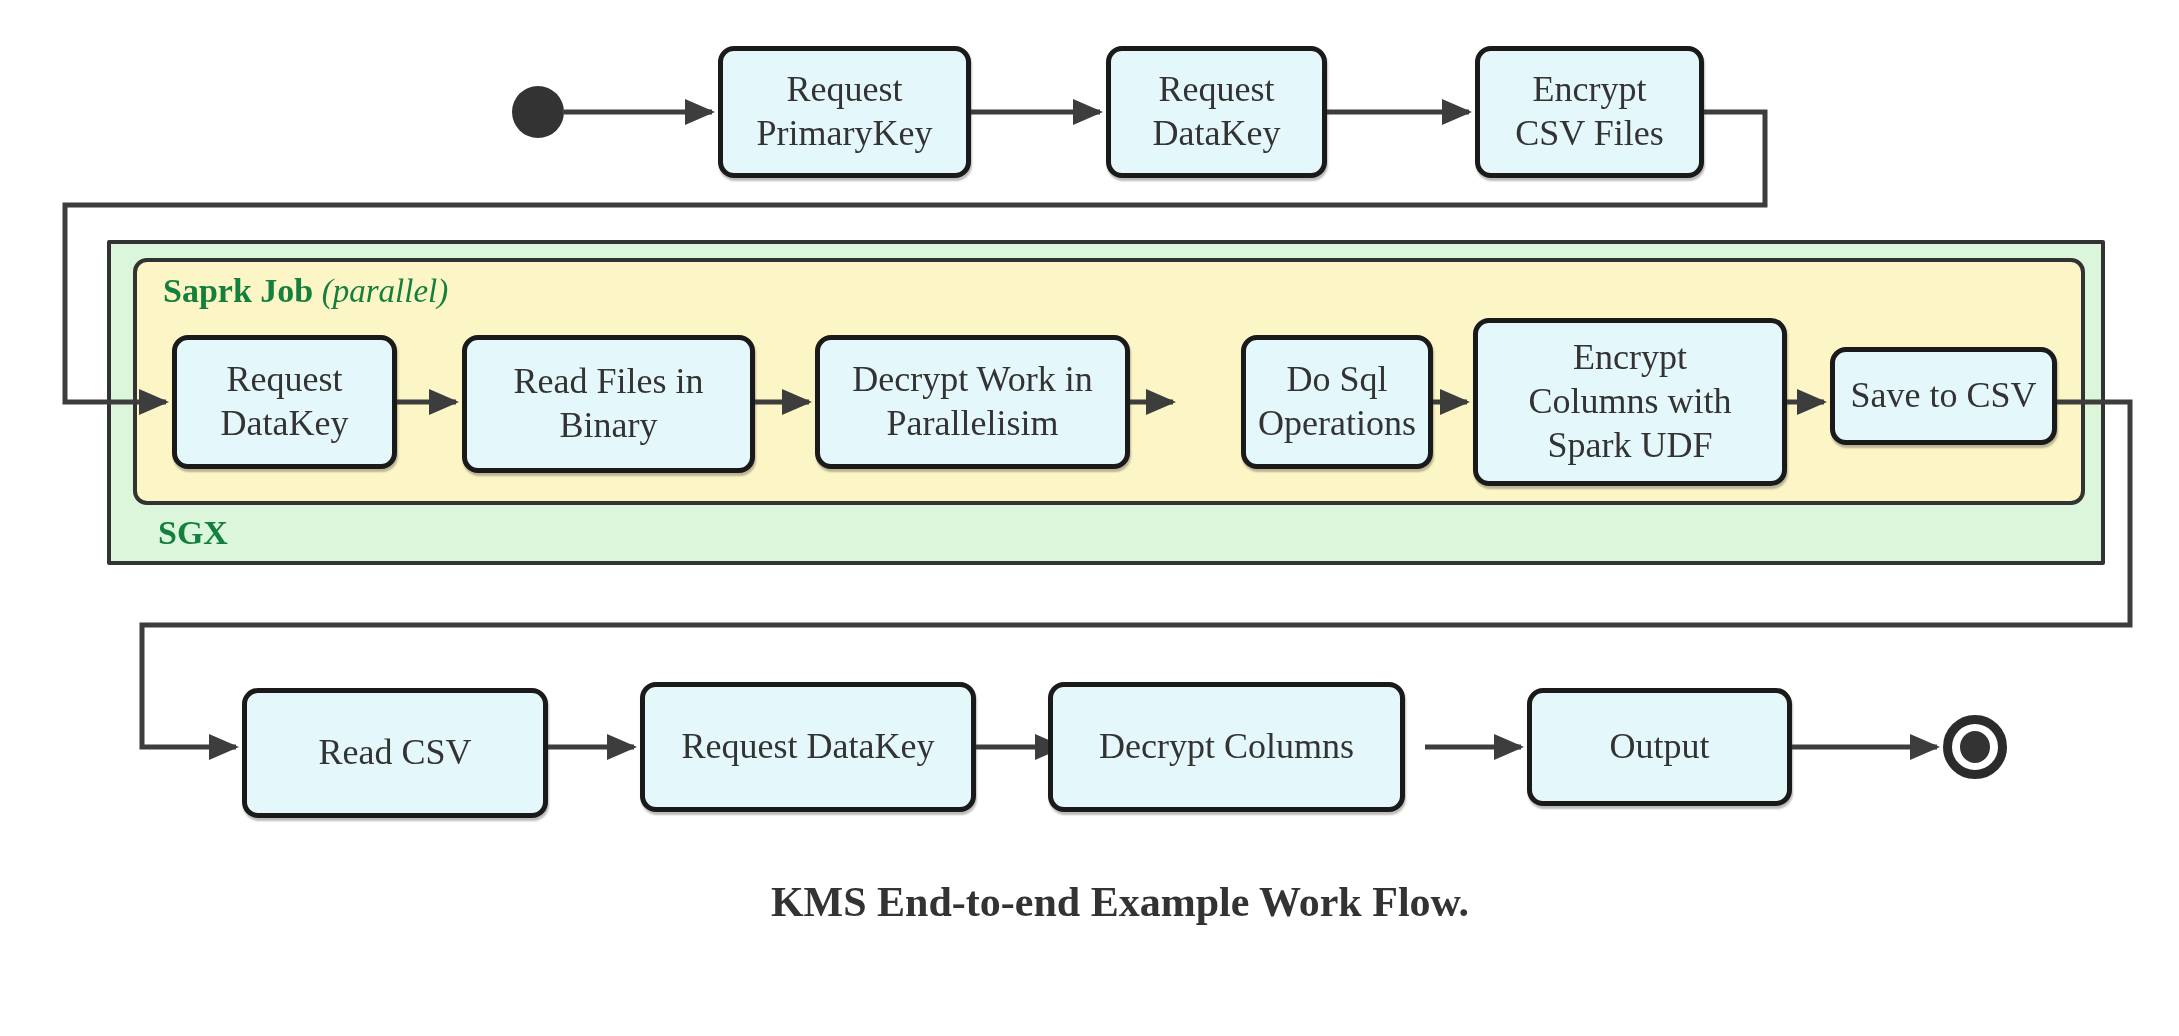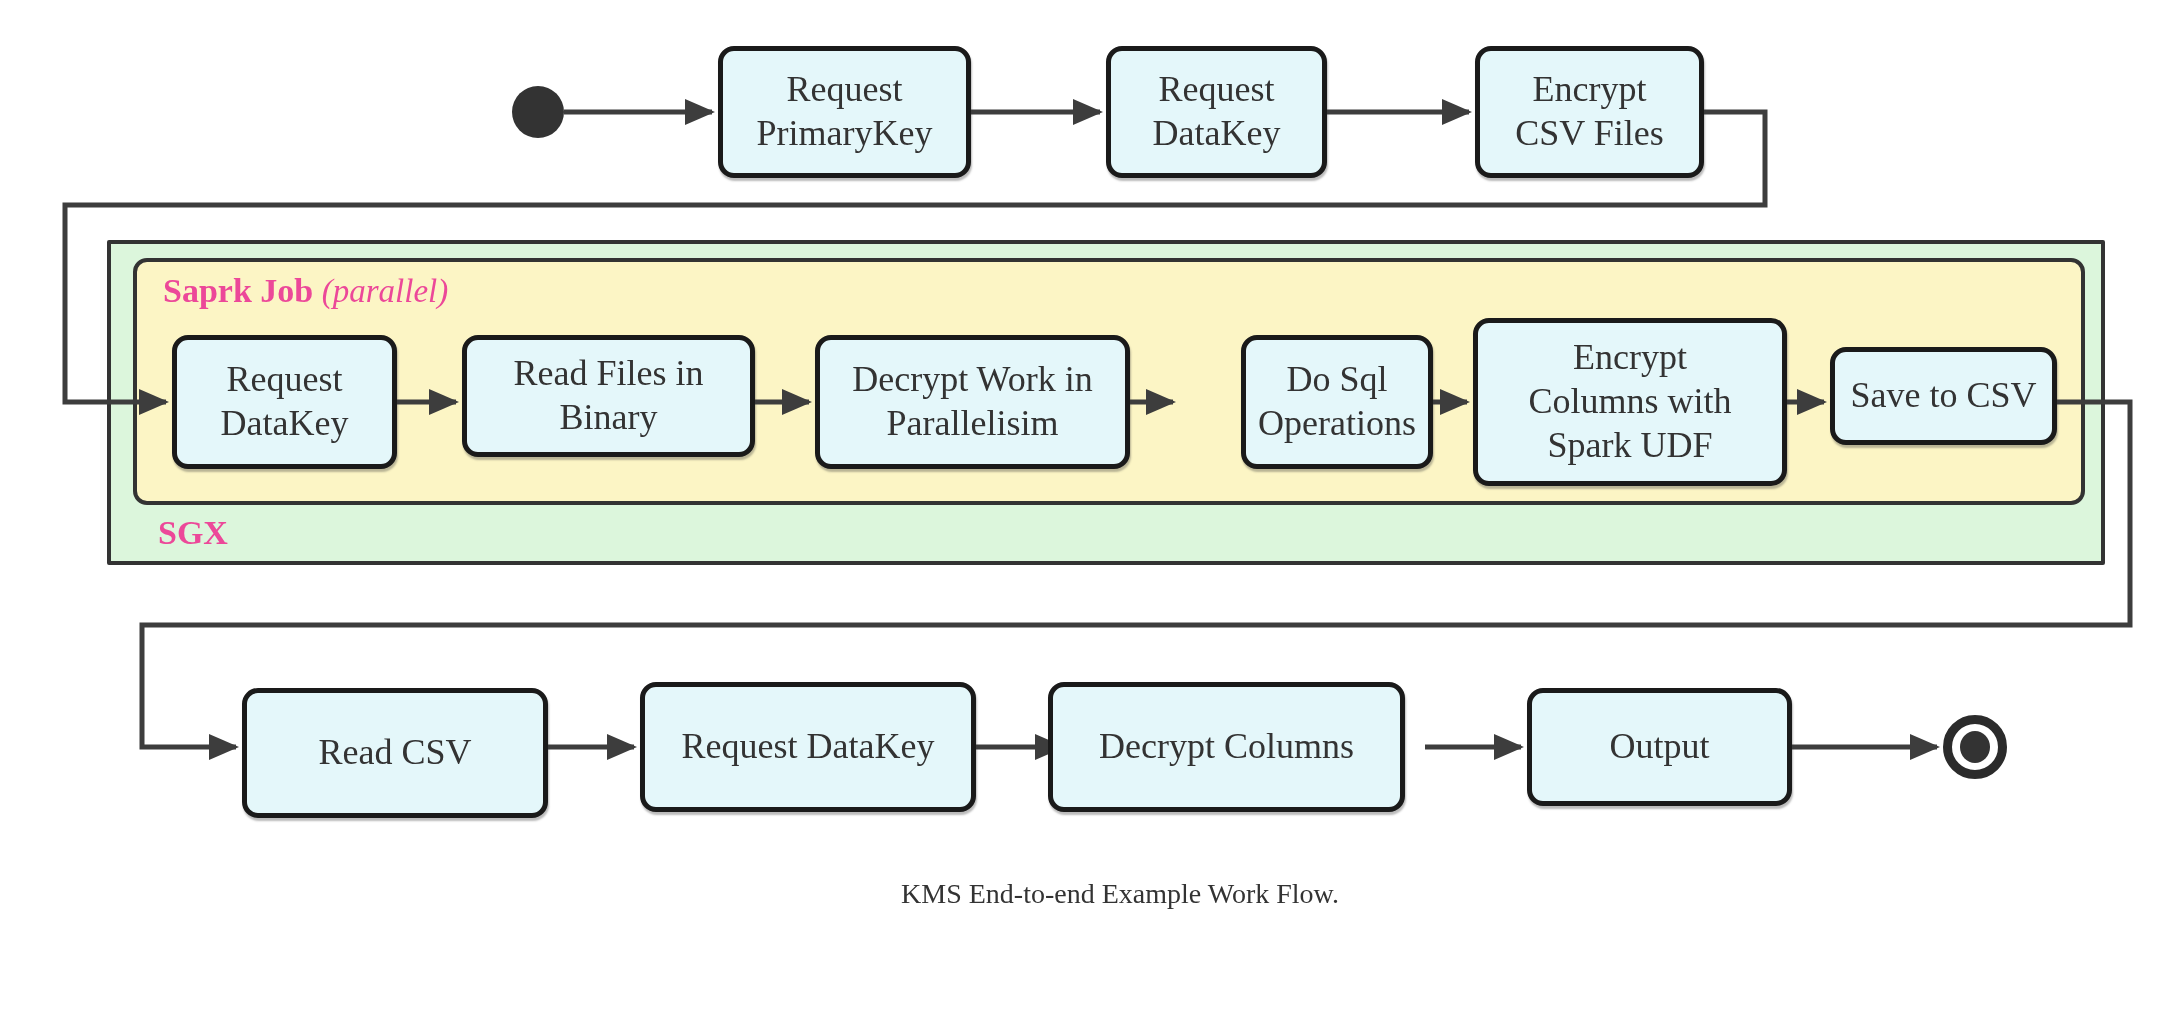--- a/index.html
+++ b/index.html
@@ -30,21 +30,21 @@
   .spark {
     left: 133px; top: 258px;
     width: 1952px; height: 247px;
     background: var(--spark_fill, #fcf5c5);
     border-radius: 14px;
   }
   .container-label {
     position: absolute;
     font-weight: bold;
     font-size: 34px;
-    color: #ec4899;
+    color: #15803d;
     white-space: nowrap;
   }
   .spark-label { left: 163px; top: 272px; }
   .spark-label .paren {
     font-weight: normal;
     font-style: italic;
     font-size: 33px;
   }
   .sgx-label { left: 158px; top: 514px; }
 
@@ -109,22 +109,22 @@
     width: 30px; height: 32px;
     background: #333333;
     border-radius: 50%;
   }
 
   .caption {
     position: absolute;
     left: 520px; top: 878px;
     width: 1200px;
     text-align: center;
-    font-weight: normal;
-    font-size: 28px;
+    font-weight: bold;
+    font-size: 42px;
     color: #333333;
   }
 </style>
 </head>
 <body>
 
 <div class="canvas">
 
   <div class="container sgx"></div>
 
@@ -162,21 +162,21 @@
 
   <div class="node" style="left:718px; top:46px; width:253px; height:132px;">Request
 PrimaryKey</div>
   <div class="node" style="left:1106px; top:46px; width:221px; height:132px;">Request
 DataKey</div>
   <div class="node" style="left:1475px; top:46px; width:229px; height:132px;">Encrypt
 CSV Files</div>
 
   <div class="node" style="left:172px; top:335px; width:225px; height:134px;">Request
 DataKey</div>
-  <div class="node" style="left:462px; top:335px; width:293px; height:122px;">Read Files in
+  <div class="node" style="left:462px; top:335px; width:293px; height:138px;">Read Files in
 Binary</div>
   <div class="node" style="left:815px; top:335px; width:315px; height:134px;">Decrypt Work in
 Parallelisim</div>
   <div class="node" style="left:1241px; top:335px; width:192px; height:134px;">Do Sql
 Operations</div>
   <div class="node" style="left:1473px; top:318px; width:314px; height:168px;">Encrypt
 Columns with
 Spark UDF</div>
   <div class="node" style="left:1830px; top:347px; width:227px; height:98px;">Save to CSV</div>
 

